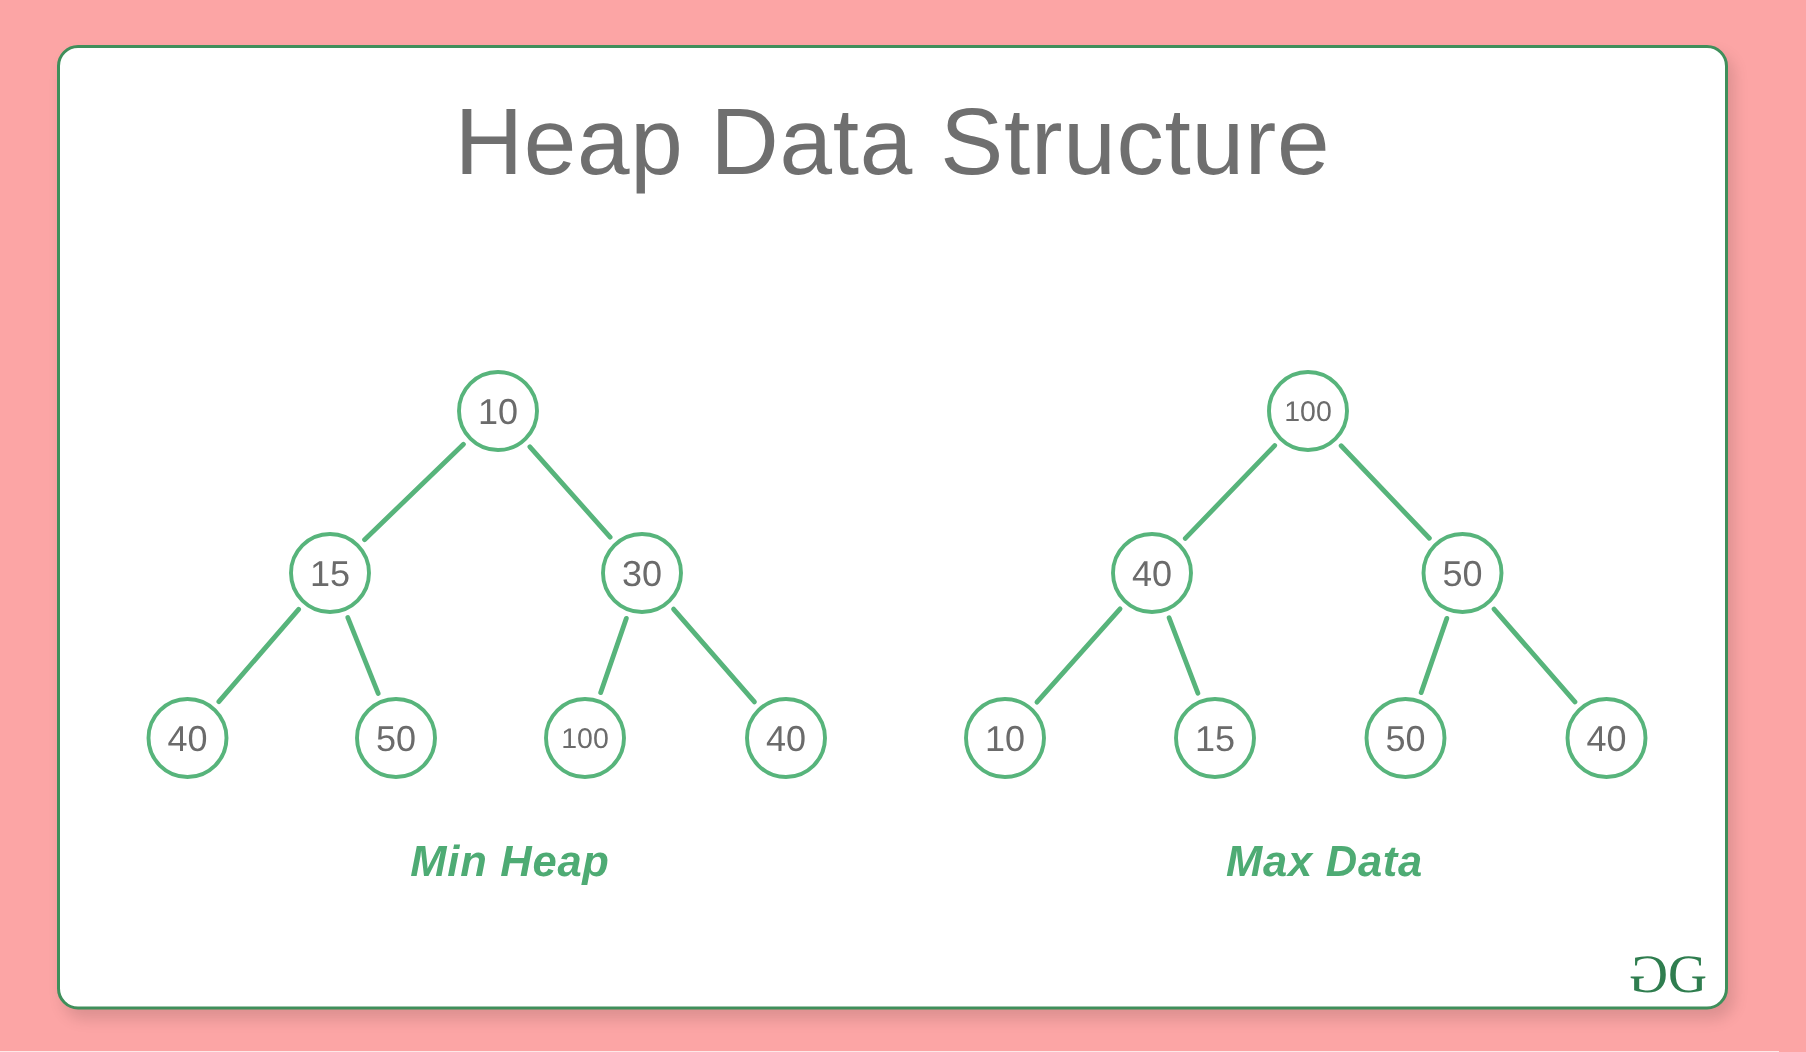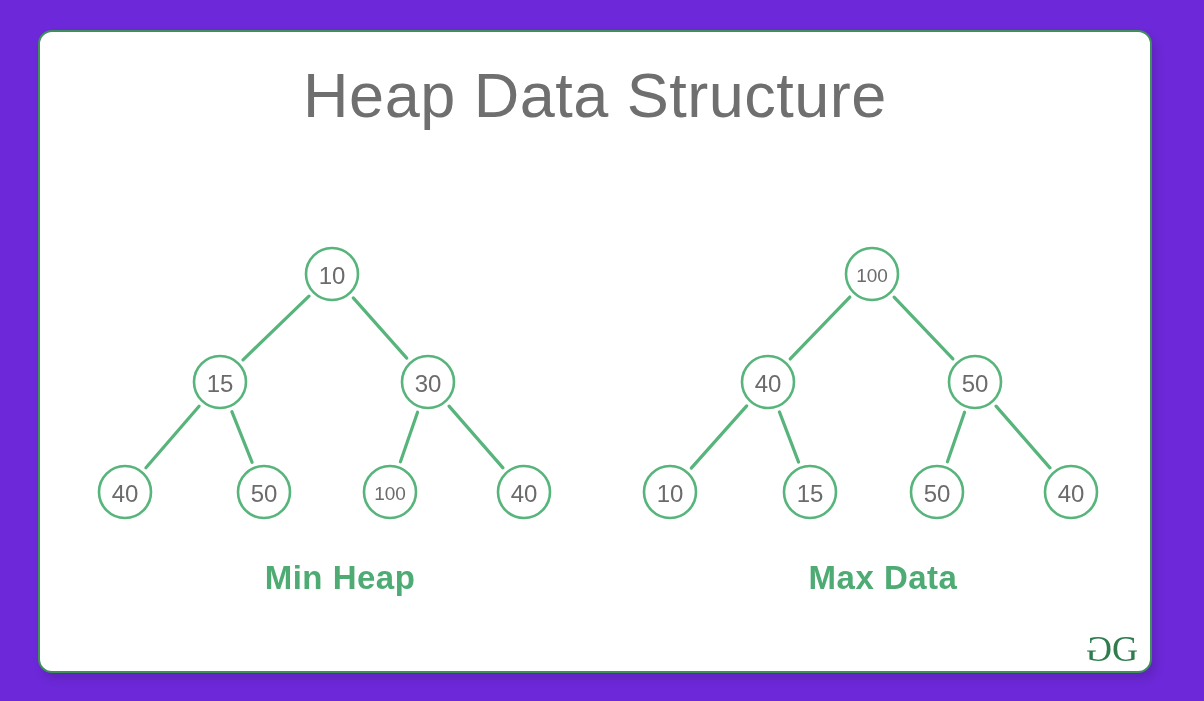--- a/index.html
+++ b/index.html
@@ -11,21 +11,21 @@
     width: 1204px;
     height: 701px;
     font-family: "Liberation Sans", sans-serif;
     overflow: hidden;
   }
 
   #canvas {
     position: relative;
     width: 1204px;
     height: 701px;
-    background: #6d28d9;
+    background: #fca5a5;
   }
 
   
   #card {
     position: absolute;
     left: 38px;
     top: 30px;
     width: 1114px;
     height: 643px;
     box-sizing: border-box;
@@ -78,26 +78,27 @@
     text-anchor: middle;
     dominant-baseline: central;
   }
   .node-label.small {
     font-size: 19px;
   }
 
   
   .heap-caption {
     position: absolute;
-    font-size: 33px;
+    font-size: 29px;
     font-weight: bold;
     color: #4eab74;
     letter-spacing: 0.5px;
     white-space: nowrap;
     transform: translateX(-50%);
+    font-style: italic;
   }
 
   
   #logo {
     position: absolute;
     right: 18px;
     bottom: 4px;
     font-family: "Liberation Serif", serif;
     font-size: 36px;
     color: #2f7d4f;

